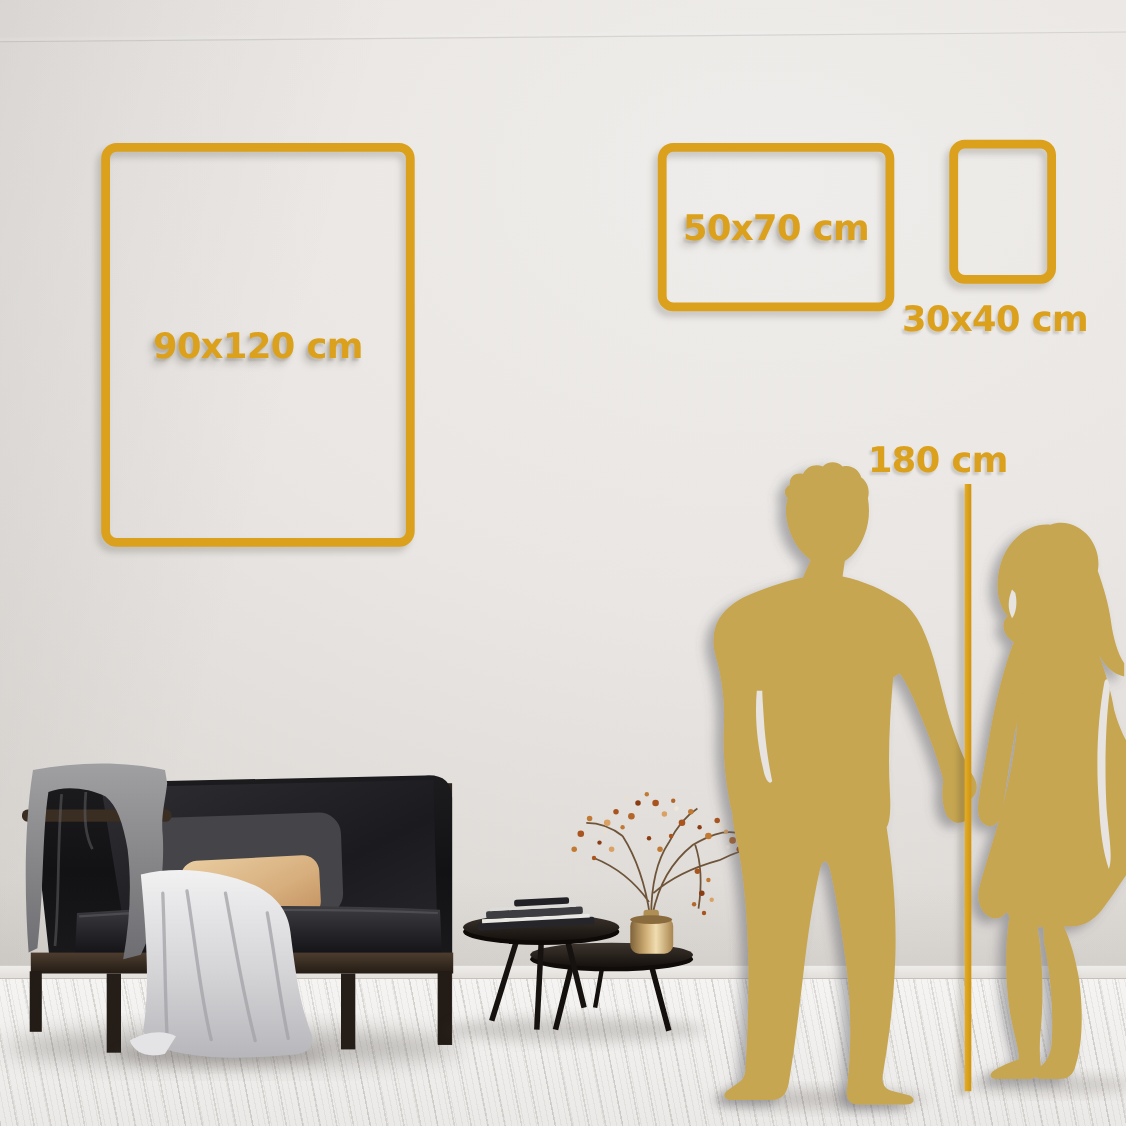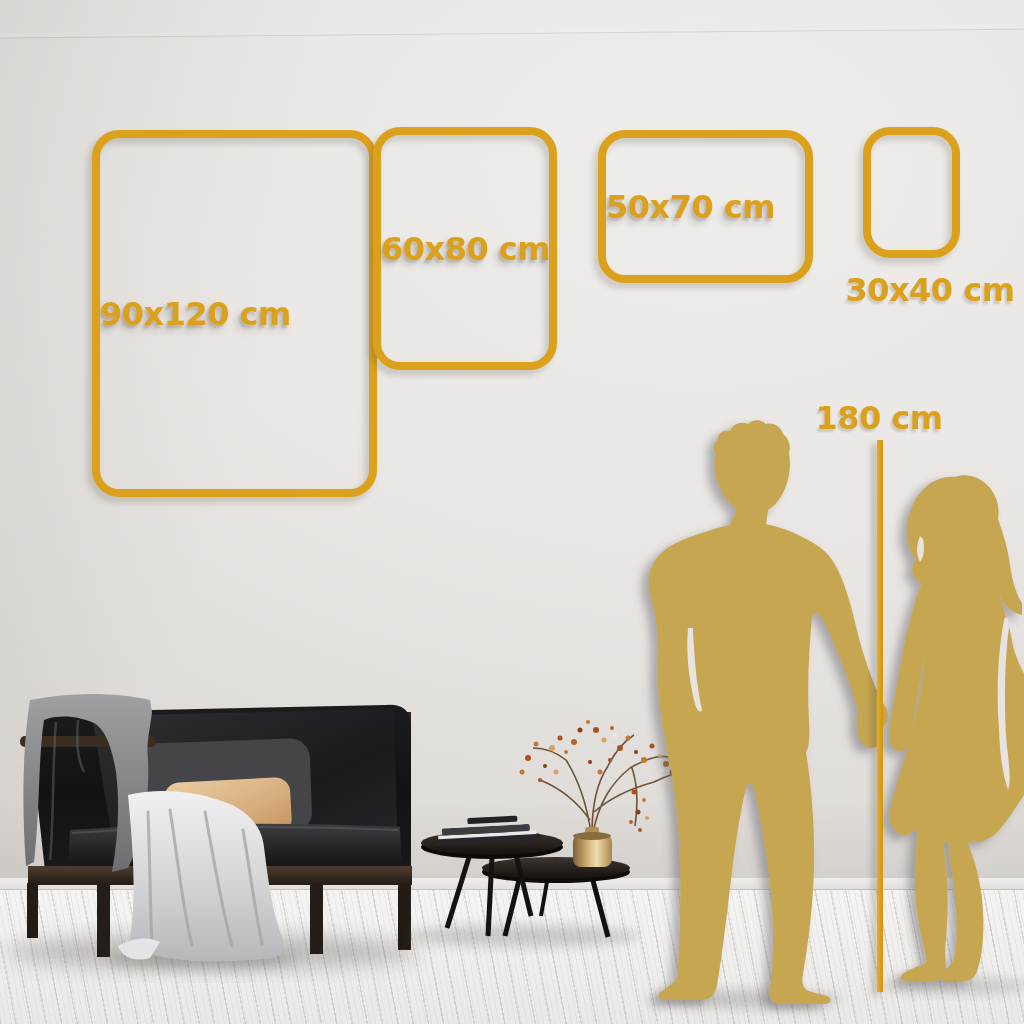--- a/index.html
+++ b/index.html
@@ -36,36 +36,36 @@
     background:
       repeating-linear-gradient(79deg, rgba(110,104,96,0.18) 0 1.4px, rgba(0,0,0,0) 1.4px 15px),
       repeating-linear-gradient(79deg, rgba(140,134,126,0.10) 0 1px, rgba(0,0,0,0) 1px 5.5px),
       linear-gradient(var(--floor-light), #ebe9e7);
   }
   svg.room{position:absolute;left:0;top:0;width:1024px;height:1024px;}
 
   
   .frame{
     position:absolute;box-sizing:border-box;
-    border:8px solid var(--accent-gold);border-radius:27px;
-    display:flex;align-items:center;justify-content:flex-start;
+    border:8px solid var(--accent-gold);border-radius:14px;
+    display:flex;align-items:center;justify-content:center;
     filter:drop-shadow(-4px 5px 3px rgba(70,62,50,0.22));
   }
   .frame span, .size-caption, .height-label{
     color:var(--accent-gold);font-weight:bold;font-size:32px;letter-spacing:-0.5px;
     text-shadow:-2px 3px 2px rgba(70,62,50,0.18);white-space:nowrap;
   }
   .frame-90{left:60px;top:130px;width:285px;height:367px;margin-left:32px;}
   .frame-60{left:373px;top:127px;width:184px;height:243px;}
   .frame-50{left:598px;top:130px;width:215px;height:153px;}
   .frame-30{left:863px;top:127px;width:97px;height:131px;}
-  .size-caption{position:absolute;left:838px;top:271px;width:184px;text-align:center;}
+  .size-caption{position:absolute;left:820px;top:271px;width:184px;}
 
   
-  .height-label{position:absolute;left:789px;top:399px;width:180px;text-align:center;}
+  .height-label{position:absolute;left:789px;top:399px;width:180px;}
   .height-line{
     position:absolute;left:877px;top:440px;width:6px;height:552px;
     background:linear-gradient(90deg,#e5ad25,#cf9410);
     filter:drop-shadow(-5px 4px 3px rgba(70,62,50,0.30));
   }
 
   
   .sil{fill:var(--silhouette-gold);}
   .gapline{fill:#e6e3e0;}
   .branch{stroke:#64482a;stroke-width:1.6;fill:none;opacity:0.92;}
@@ -299,23 +299,20 @@
       <path class="sil" d="M 862 700
         C 872 694 882 698 886 708 C 890 716 888 724 880 728
         C 884 734 884 742 878 746 C 872 750 864 748 860 740
         C 856 730 856 718 858 708 Z"></path>
     </g>
   </svg>
 
   <div class="frame frame-90">
     <span>90x120 cm</span>
   </div>
-  <div class="frame frame-60">
-    <span>60x80 cm</span>
-  </div>
   <div class="frame frame-50">
     <span>50x70 cm</span>
   </div>
   <div class="frame frame-30"></div>
   <div class="size-caption">30x40 cm</div>
 
   <div class="height-label">180 cm</div>
   <div class="height-line"></div>
 
 </div>

